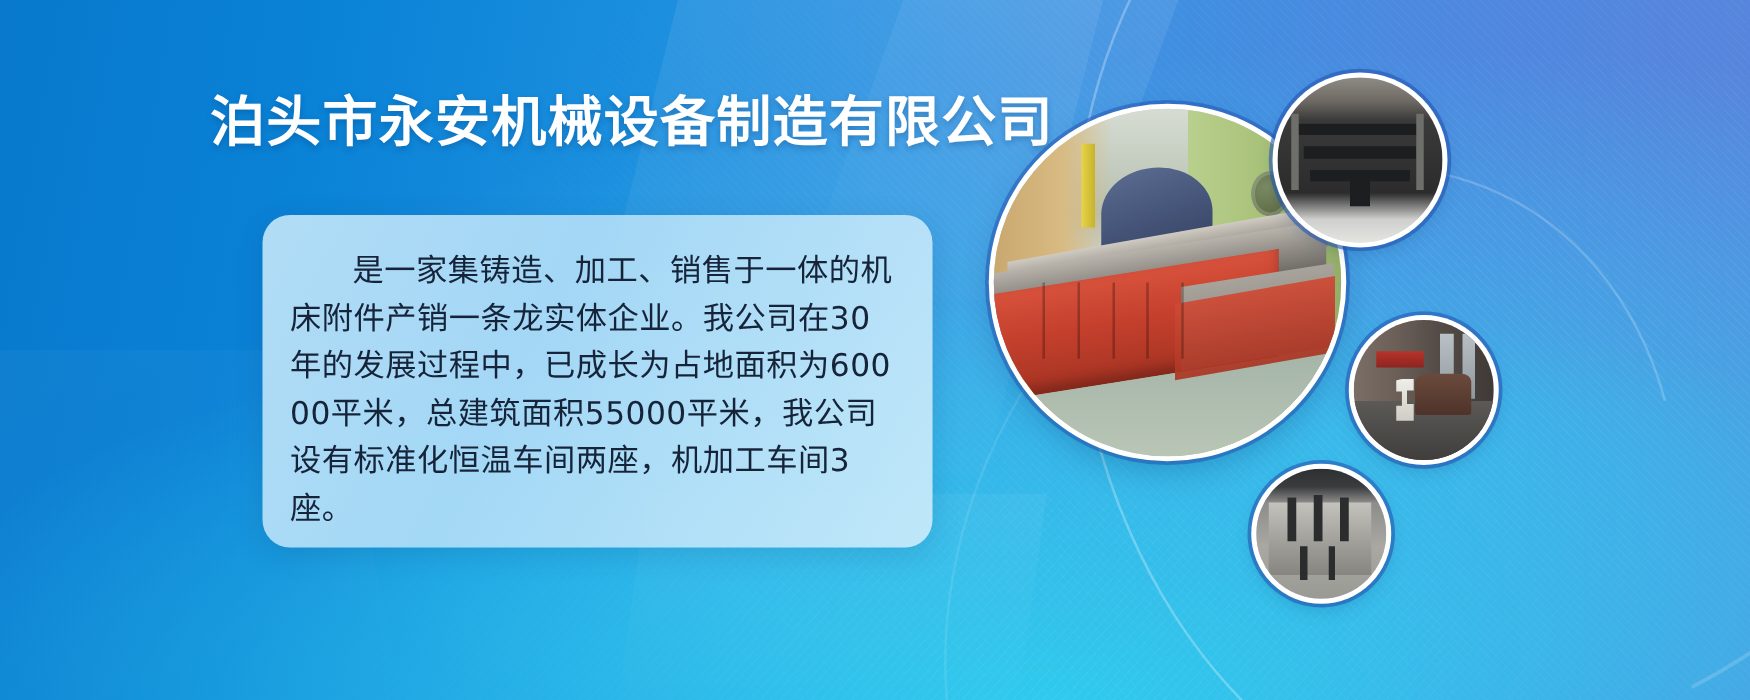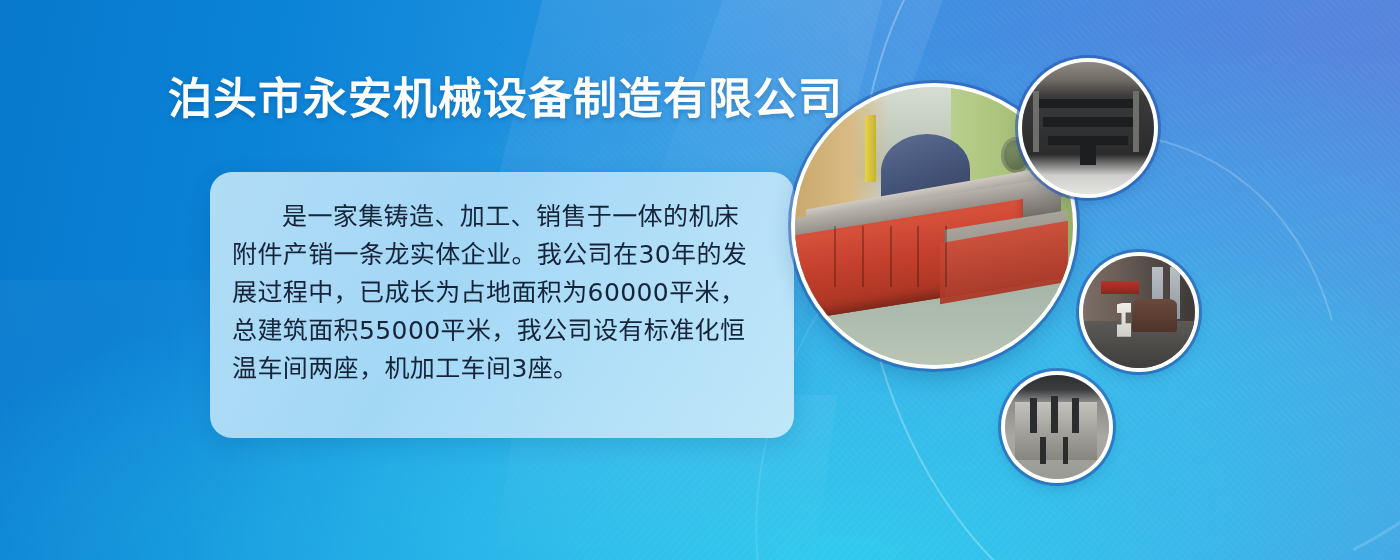--- a/index.html
+++ b/index.html
@@ -90,21 +90,21 @@
     font-weight:bold;
     letter-spacing:1px;
     line-height:1.12;
     white-space:nowrap;
     text-shadow:0 2px 5px rgba(3,52,110,0.30);
   }
 
   
   .intro-card{
     position:absolute; left:210px; top:172px;
-    width:584px; height:266px;
+    width:536px; height:266px;
     border-radius:22px;
     background:linear-gradient(118deg, rgba(188,226,248,0.94) 0%, rgba(173,220,247,0.93) 40%, rgba(198,233,250,0.95) 100%);
     box-shadow:0 6px 22px rgba(6,54,110,0.16);
     padding:26px 30px 20px 22px;
   }
   .intro-text{
     color:#16243a;
     font-size:25px;
     line-height:38px;
     letter-spacing:0.4px;

